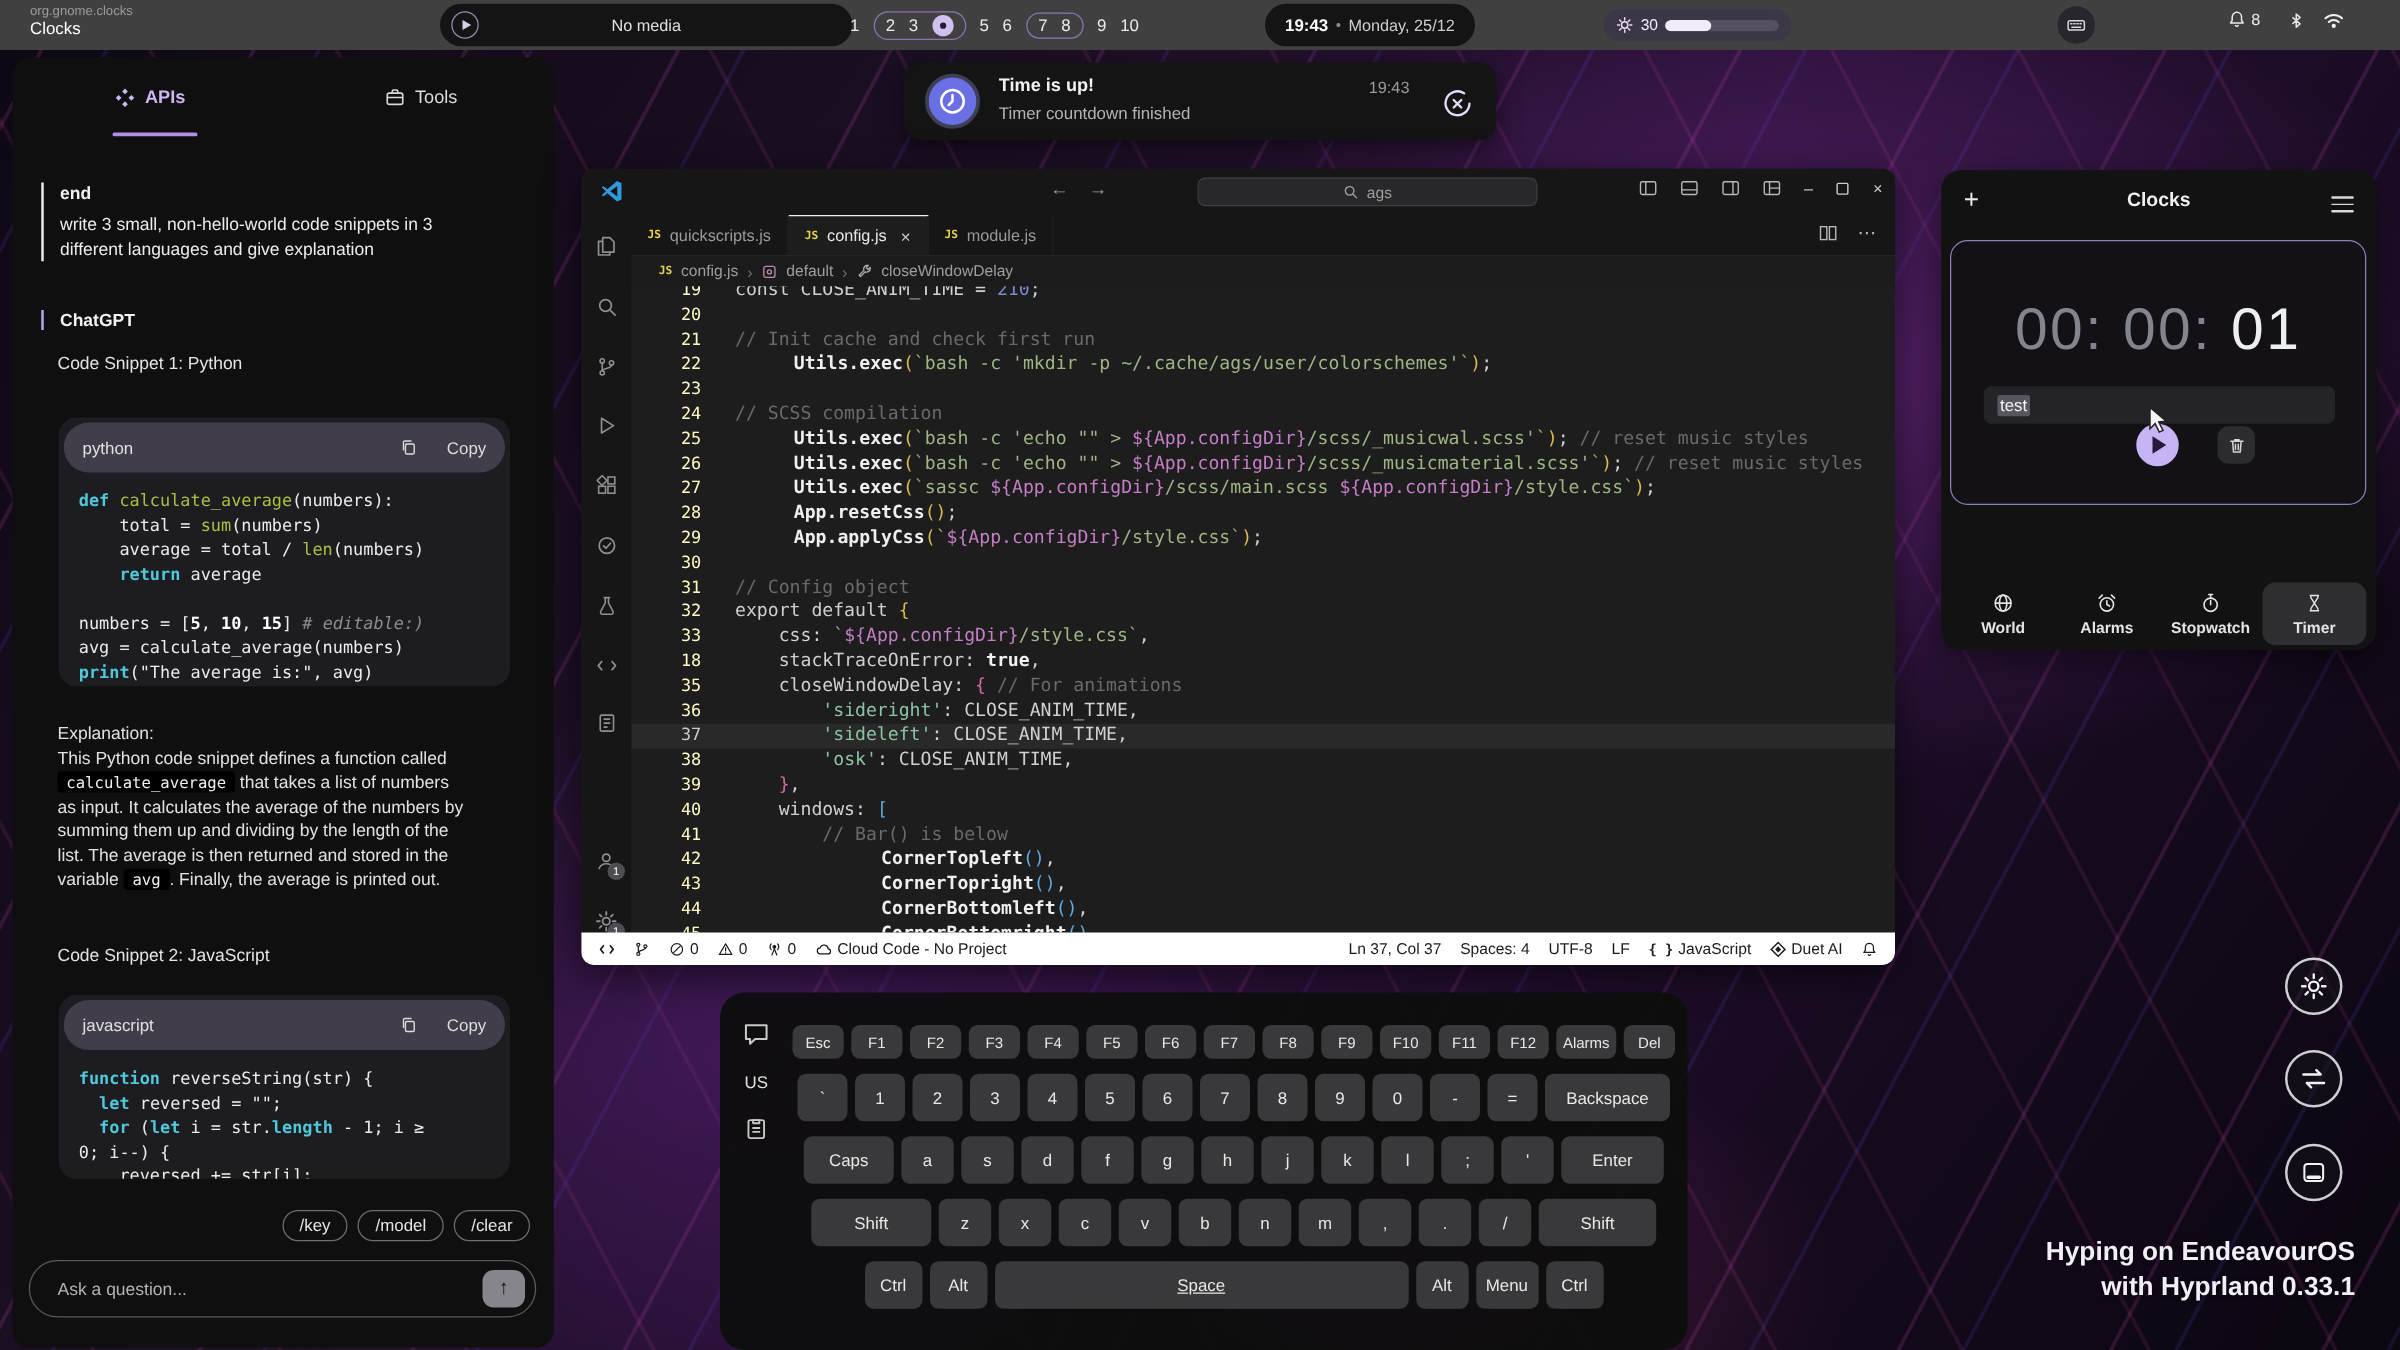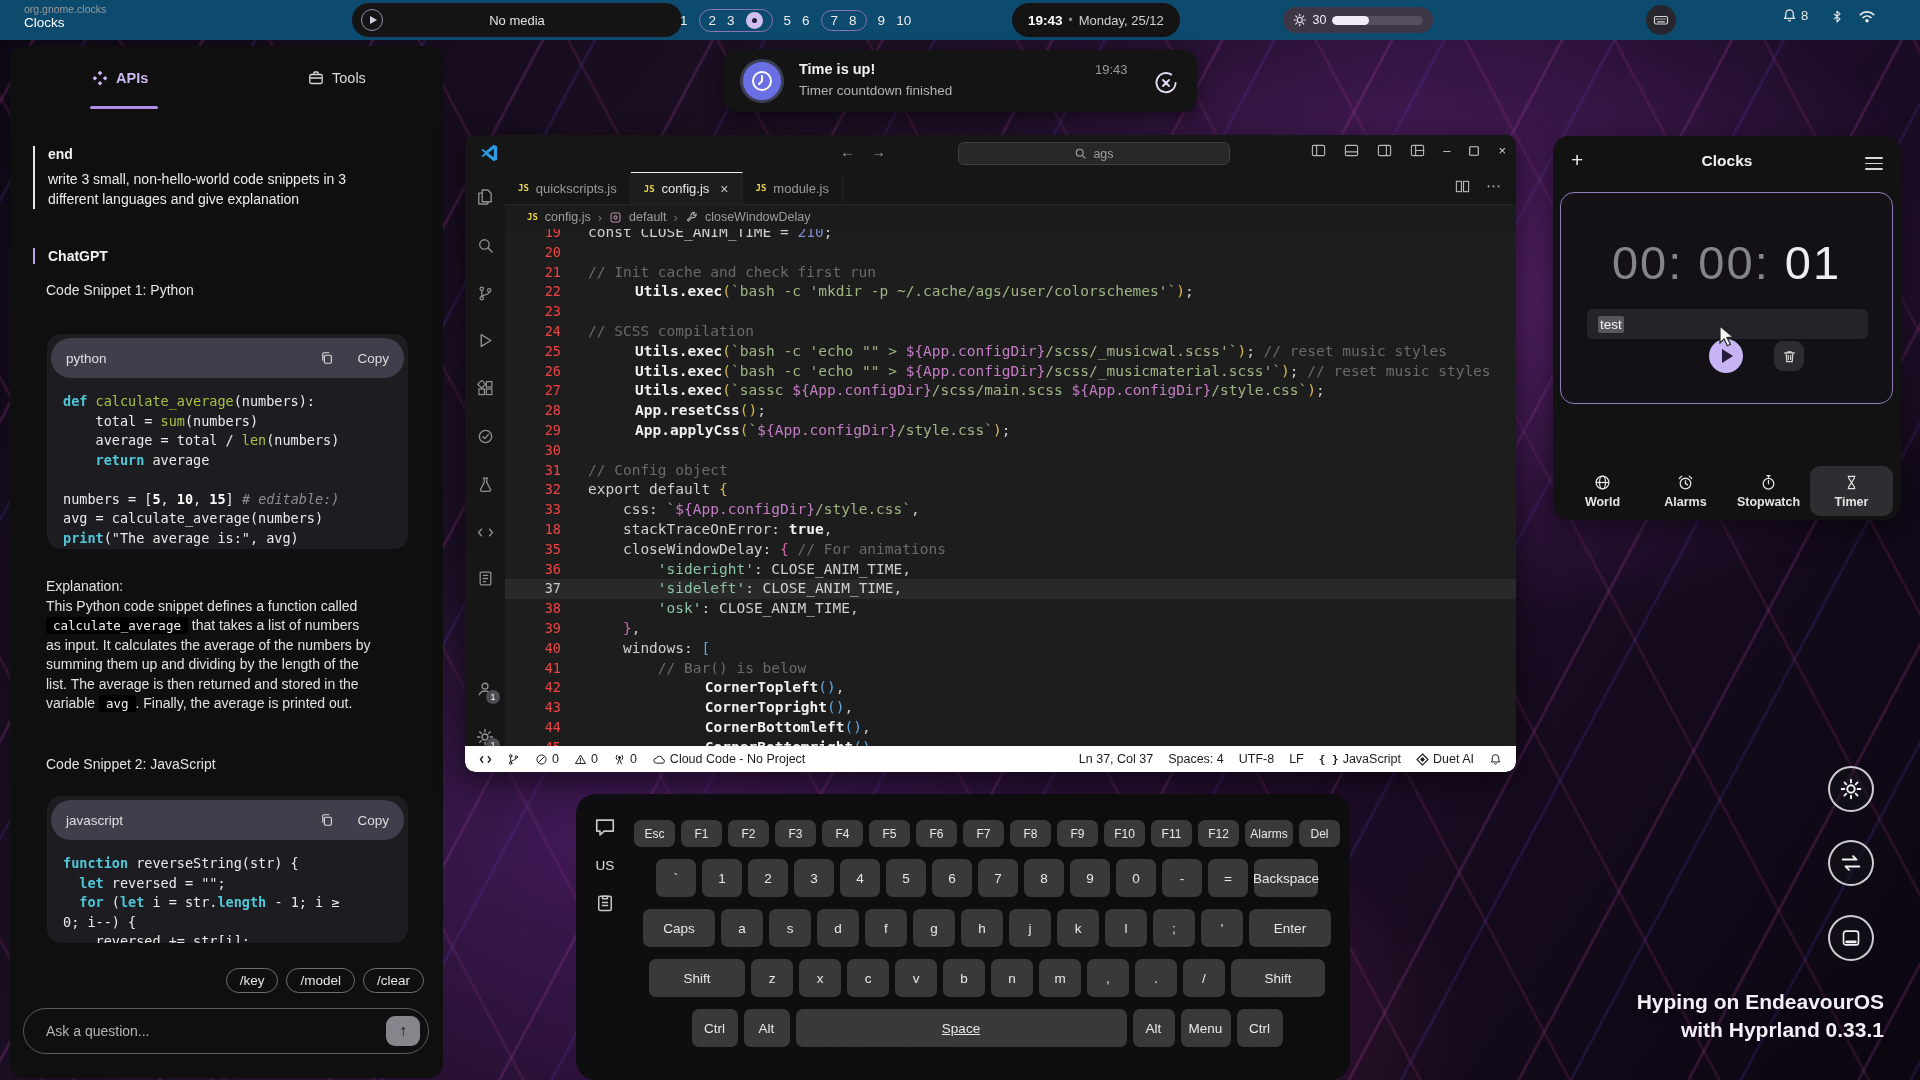--- a/index.html
+++ b/index.html
@@ -11,21 +11,21 @@
     background:
       radial-gradient(900px 520px at 76% 28%, rgba(168,64,200,.38), transparent 62%),
       radial-gradient(760px 460px at 30% 78%, rgba(120,40,165,.33), transparent 62%),
       radial-gradient(500px 300px at 60% 95%, rgba(200,60,140,.25), transparent 65%),
       repeating-linear-gradient(118deg, transparent 0 46px, rgba(220,85,205,.16) 47px 49px, transparent 50px 92px, rgba(95,75,225,.15) 93px 95px, transparent 96px 150px),
       repeating-linear-gradient(62deg, transparent 0 64px, rgba(255,85,180,.10) 65px 67px, transparent 68px 132px),
       linear-gradient(125deg, #0d0713, #1e1026 35%, #2a1038 55%, #140a1c 80%, #0b0610);
   }
 
   
-  .topbar { position:absolute; left:0; top:0; width:1920px; height:40px; background:#0c4a6e; color:#e8e8e8; }
+  .topbar { position:absolute; left:0; top:0; width:1920px; height:40px; background:#404040; color:#e8e8e8; }
   .tb-title { position:absolute; left:24px; top:3px; line-height:1.15; }
   .tb-title .appid { font-size:10.5px; color:#9a9a9a; display:block; }
   .tb-title .appname { font-size:13.5px; color:#fff; display:block; }
   .tb-media { position:absolute; left:352px; top:3px; width:330px; height:34px; background:#141414; border-radius:17px; }
   .tb-playbtn { position:absolute; left:9px; top:6px; width:22px; height:22px; border:1.5px solid #948aac; border-radius:50%; display:flex; align-items:center; justify-content:center; }
   .tb-play-tri { width:0; height:0; border-left:7px solid #d6cfe6; border-top:4.5px solid transparent; border-bottom:4.5px solid transparent; margin-left:2px; }
   .tb-media-label { position:absolute; left:0; right:0; top:0; bottom:0; display:flex; align-items:center; justify-content:center; font-size:13px; color:#e2e2e2; }
   .tb-ws { position:absolute; left:680px; top:0; height:40px; display:flex; align-items:center; gap:11px; }
   .ws-num { font-size:13.5px; color:#ececec; }
   .ws-pill { display:flex; align-items:center; gap:11px; border:1.5px solid #8b74b4; border-radius:999px; padding:2px 9px; }
@@ -102,21 +102,21 @@
   .vs-tabtools { position:absolute; right:14px; top:42px; display:flex; gap:16px; color:#b8b8b8; align-items:center; }
   .vs-breadcrumb { position:absolute; left:62px; top:70px; height:24px; display:flex; align-items:center; gap:7px; font-size:12.5px; color:#9e9e9e; }
   .vs-breadcrumb .sep { color:#707070; font-size:13px; }
   .vs-activity { position:absolute; left:0; top:37px; bottom:26px; width:40px; background:#161616; }
   .act-ico { position:absolute; left:0; width:40px; height:34px; display:flex; align-items:center; justify-content:center; color:#8f8f8f; }
   .act-badge { position:absolute; right:5px; bottom:2px; min-width:14px; height:14px; border-radius:7px; background:#4d4d52; color:#fff; font-size:9px; display:flex; align-items:center; justify-content:center; }
   .vs-editor { position:absolute; left:40px; top:94px; right:0; bottom:26px; background:#1d1d1e; overflow:hidden; font-family:"DejaVu Sans Mono", monospace; font-size:14.5px; }
   .ed-rows { position:absolute; left:0; top:-6px; right:0; }
   .ed-row { display:flex; height:19.8px; line-height:19.8px; white-space:pre; }
   .ed-row.active { background:rgba(255,255,255,.055); }
-  .ed-num { width:56px; text-align:right; color:#ef4444; flex:0 0 56px; font-size:13.5px; }
+  .ed-num { width:56px; text-align:right; color:#fef9c3; flex:0 0 56px; font-size:13.5px; }
   .ed-row.active .ed-num { color:#cacaca; }
   .ed-code { margin-left:27px; }
   .e-d { color:#d0d0d0; } .e-c { color:#6a6a6a; } .e-s { color:#9fb584; }
   .e-m { color:#c57ec5; } .e-n { color:#7e8bd0; } .e-f { color:#efefef; font-weight:600;padding-left:47px; }
   .e-py { color:#d9b94d; } .e-pp { color:#d06ba6; } .e-pb { color:#5fa8e0; }
   .e-b { color:#f2f2f2; font-weight:700; } .e-ps { color:#8cc4a4; }
   .vs-status { position:absolute; left:0; bottom:0; width:100%; height:26px; background:#ffffff; border-radius:0 0 10px 10px; color:#1b1b1b; display:flex; align-items:center; justify-content:space-between; padding:0 14px; font-size:12.5px; }
   .st-side { display:flex; align-items:center; gap:15px; }
   .st-item { display:flex; align-items:center; gap:4px; white-space:nowrap; }
 
@@ -687,21 +687,21 @@
         <div class="kb-key" style="width: 40px;">3</div>
         <div class="kb-key" style="width: 40px;">4</div>
         <div class="kb-key" style="width: 40px;">5</div>
         <div class="kb-key" style="width: 40px;">6</div>
         <div class="kb-key" style="width: 40px;">7</div>
         <div class="kb-key" style="width: 40px;">8</div>
         <div class="kb-key" style="width: 40px;">9</div>
         <div class="kb-key" style="width: 40px;">0</div>
         <div class="kb-key" style="width: 40px;">-</div>
         <div class="kb-key" style="width: 40px;">=</div>
-        <div class="kb-key" style="width: 64px;">Backspace</div>
+        <div class="kb-key" style="width: 100px;">Backspace</div>
       </div>
       <div class="kb-row">
         <div class="kb-key" style="width: 72px;">Caps</div>
         <div class="kb-key" style="width: 42px;">a</div>
         <div class="kb-key" style="width: 42px;">s</div>
         <div class="kb-key" style="width: 42px;">d</div>
         <div class="kb-key" style="width: 42px;">f</div>
         <div class="kb-key" style="width: 42px;">g</div>
         <div class="kb-key" style="width: 42px;">h</div>
         <div class="kb-key" style="width: 42px;">j</div>

